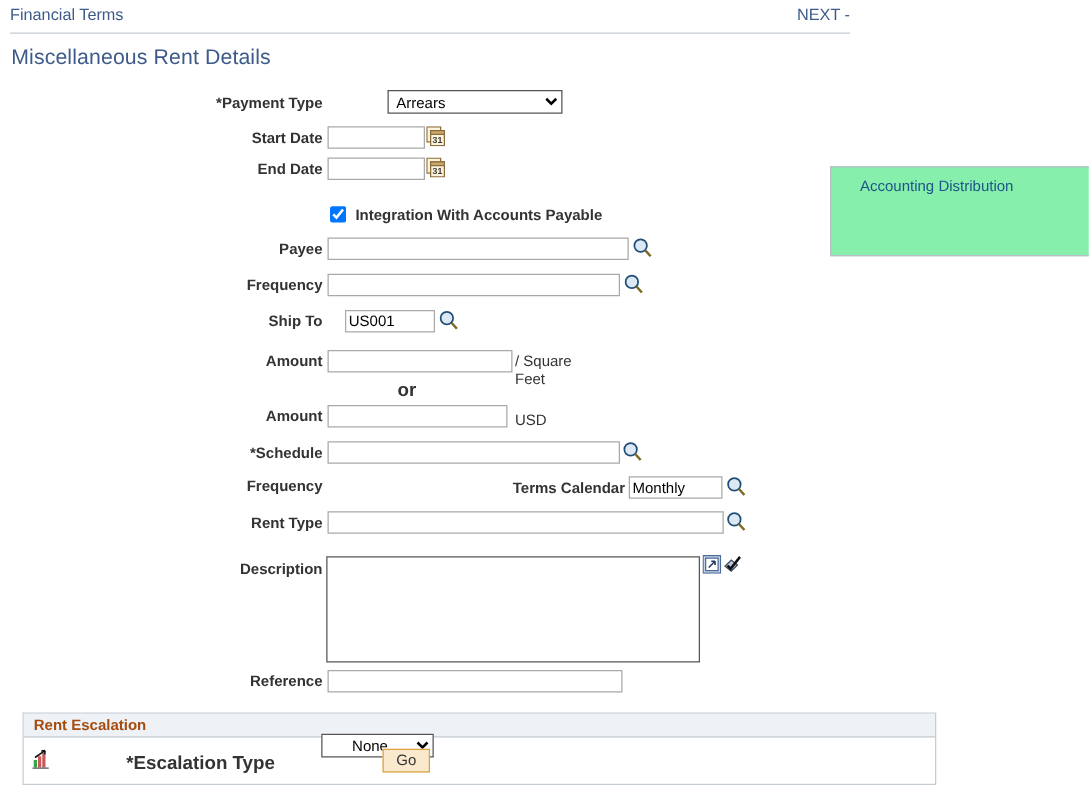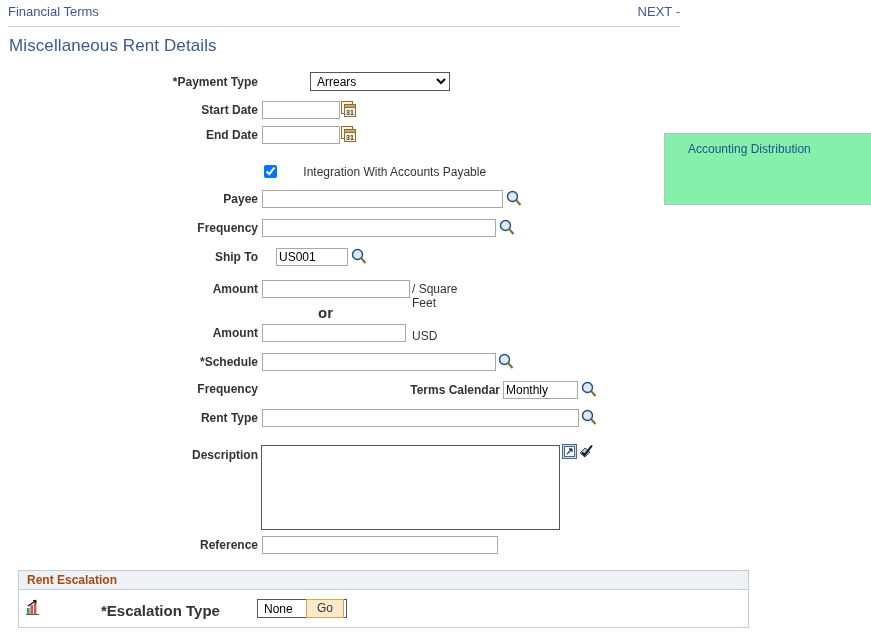--- a/index.html
+++ b/index.html
@@ -132,23 +132,22 @@
     white-space: nowrap;
   }
   .cbwrap input[type=checkbox] {
     vertical-align: -2px;
     margin: 0 4px 0 0;
     width: 13px;
     height: 13px;
   }
   .cbwrap .cblabel {
     font-size: 12px;
-    font-weight: normal;
-    color: #333333;
-    margin-left: 19px;
+    font-weight: bold;
+    color: #333333;
   }
 
   
   .linkpanel {
     position: absolute;
     left: 664px;
     top: 133px;
     width: 214px;
     height: 72px;
     border: 1px solid #b9bfc7;
@@ -348,15 +347,15 @@
       <rect x="3" y="9" width="2.6" height="6" fill="#3aa34a"></rect>
       <rect x="6.4" y="6" width="2.6" height="9" fill="#c85a5a"></rect>
       <rect x="9.8" y="3.5" width="2.6" height="11.5" fill="#c85a5a"></rect>
       <line x1="2" y1="15.5" x2="15" y2="15.5" stroke="#555555" stroke-width="1"></line>
       <path d="M4 7 L12 1.5" stroke="#111111" stroke-width="1.3" fill="none"></path>
       <path d="M12 1.5 L9 1.8 M12 1.5 L11.7 4.5" stroke="#111111" stroke-width="1.3" fill="none"></path>
     </svg>
   </span>
 
   <div class="lbl-left" style="left:82px;top:31px;">*Escalation Type</div>
-  <select class="sel" style="left:190px;top:28px;width:90px;" id="escalation-type-select"><option>None</option><option>Index</option><option>Percentage</option><option>Amount</option></select>
+  <select class="sel" style="left:190px;top:16px;width:90px;text-align:center;" id="escalation-type-select"><option>None</option><option>Index</option><option>Percentage</option><option>Amount</option></select>
   <button class="gobtn" style="left:287px;top:28px;">Go</button>
 </div>
 
 </body></html>

